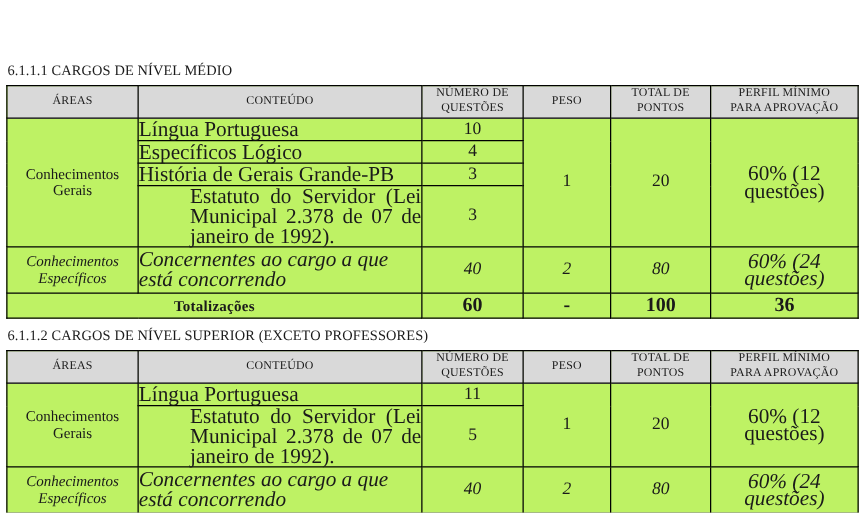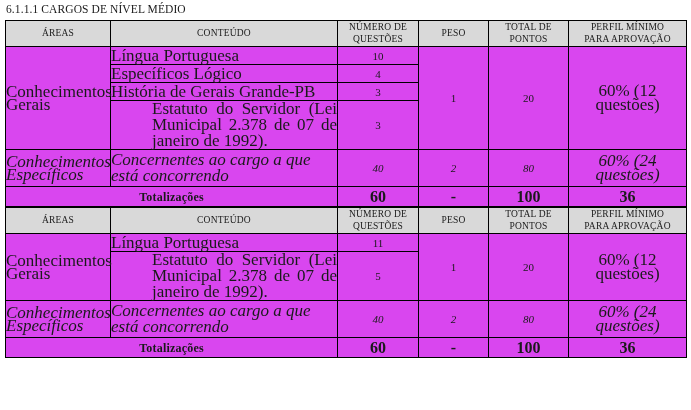--- a/index.html
+++ b/index.html
@@ -22,28 +22,28 @@
     padding: 0 5px;
   }
   .section-title {
     font-family: "Liberation Serif", "DejaVu Serif", serif;
     font-size: 11.5px;
     line-height: 14px;
     color: #1a1a1a;
     letter-spacing: 0.1px;
     white-space: nowrap;
   }
-  .title-1 { padding: 2px 0 4px 1px; }
+  .title-1 { padding: 2px 0 4px 1px; margin-top: 48px; }
   .title-2 { padding: 7px 0 4px 1px; }
 
   table.grid {
     border-collapse: collapse;
     table-layout: fixed;
     width: 681px;
-    background: #d946ef;
+    background: #bef264;
   }
   table.grid td, table.grid th {
     border: 1px solid #000000;
     padding: 0;
     vertical-align: middle;
     font-weight: normal;
   }
 
   thead th {
     background: #d9d9d9;
@@ -52,39 +52,39 @@
     font-size: 9.5px;
     line-height: 11.5px;
     text-align: center;
     letter-spacing: 0.2px;
     padding: 4px 2px;
     height: 26px;
     box-sizing: border-box;
   }
 
   td.areas {
-    text-align: left;
-    font-size: 17px;
+    text-align: center;
+    font-size: 12px;
     line-height: 13.5px;
     padding: 2px 3px;
   }
   td.conteudo {
     text-align: left;
     font-size: 17px;
     line-height: 16px;
     padding: 1px 6px 1px 7px;
   }
   td.conteudo.justify {
     text-align: justify;
     text-align-last: left;
     padding-left: 41px;
   }
   td.num {
     text-align: center;
-    font-size: 11px;
+    font-size: 14px;
     line-height: 14px;
   }
   td.perfil {
     text-align: center;
     font-size: 17px;
     line-height: 14px;
   }
   tr.total td {
     font-weight: bold;
     text-align: center;
@@ -175,20 +175,21 @@
       <tr class="total">
         <td class="total-label" colspan="2">Totalizações</td>
         <td>60</td>
         <td>-</td>
         <td>100</td>
         <td>36</td>
       </tr>
     </tbody>
   </table>
 
+  <div class="section-title title-2">6.1.1.2 CARGOS DE NÍVEL SUPERIOR (EXCETO PROFESSORES)</div>
 
   <table class="grid">
     <colgroup>
       <col class="col-areas">
         <col class="col-cont">
         <col class="col-num">
       <col class="col-peso">
         <col class="col-tot">
         <col class="col-perfil">
     </colgroup>

